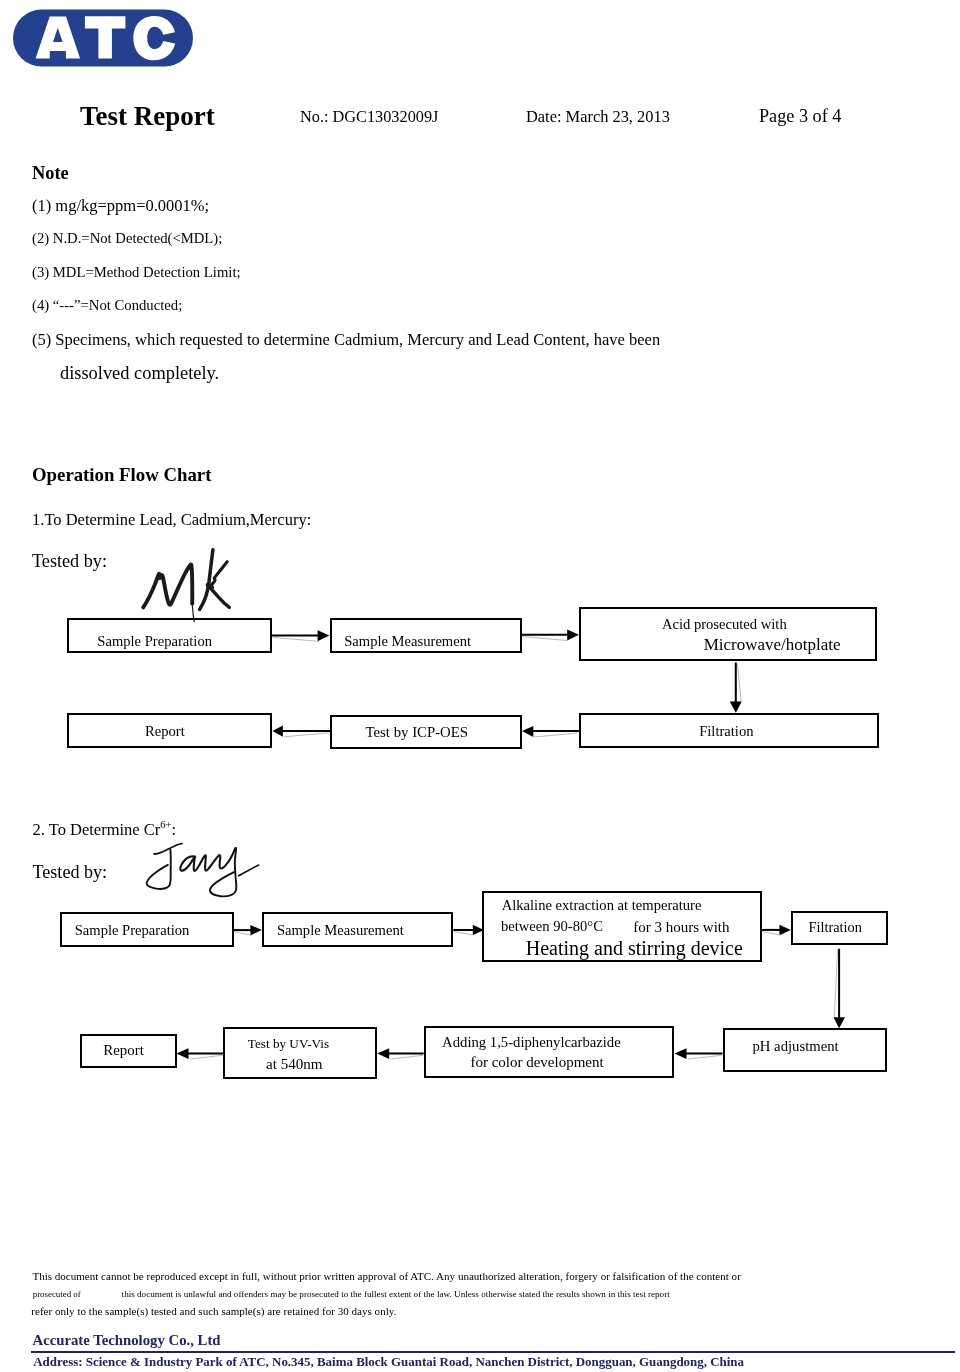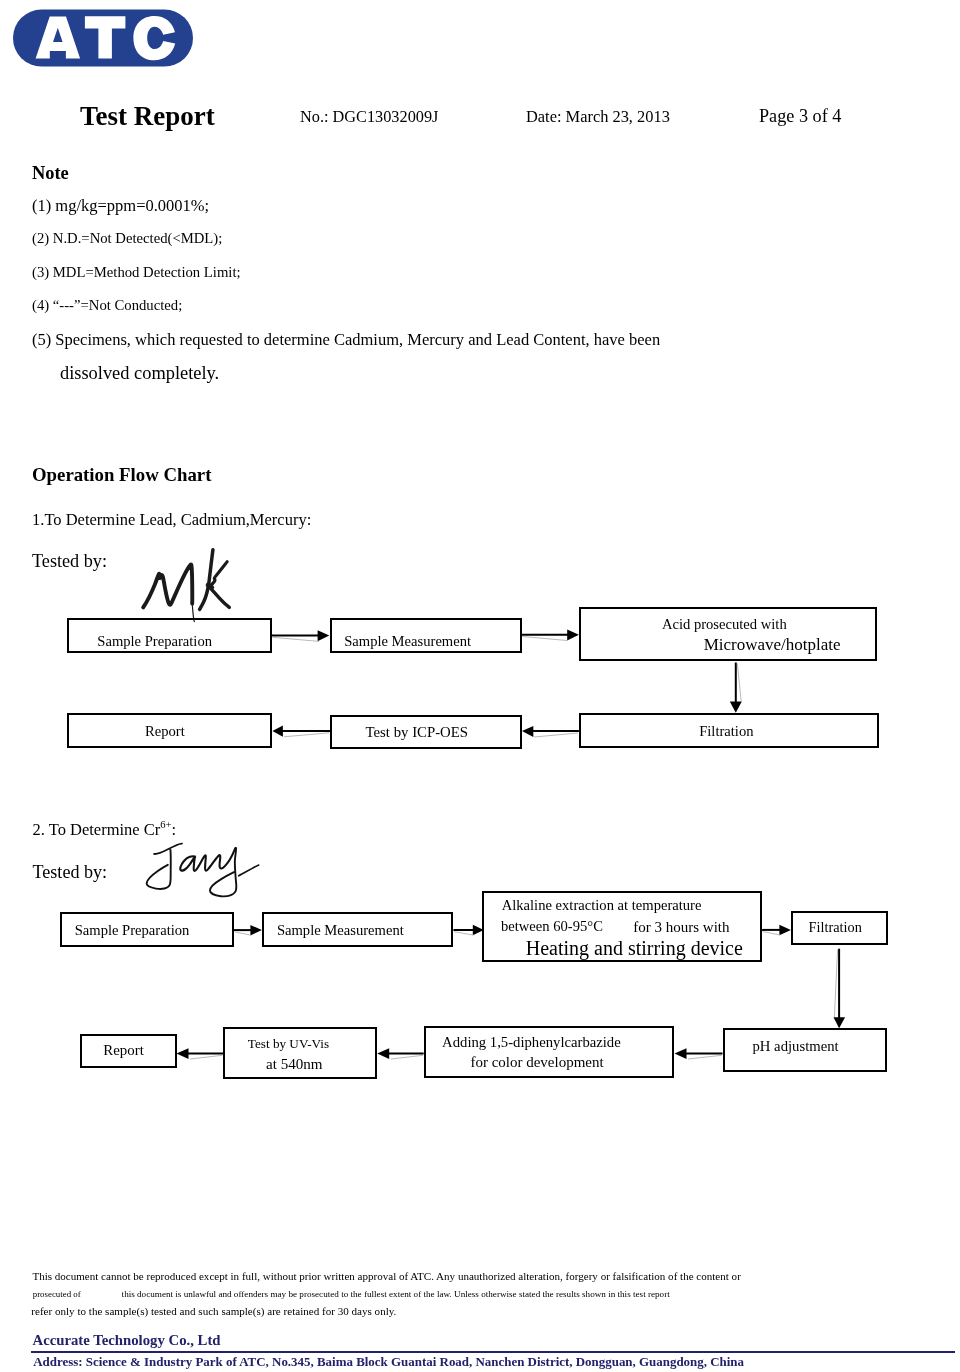--- a/index.html
+++ b/index.html
@@ -97,21 +97,21 @@
 </div>
 
 <div class="box" style="left:60.1px;top:912.1px;width:173.7px;height:35.2px;"></div>
 <span class="btxt" style="left:74.7px;top:921.8px;font-size:14.6px;">Sample Preparation</span>
 
 <div class="box" style="left:261.9px;top:911.9px;width:191.5px;height:34.7px;"></div>
 <span class="btxt" style="left:276.9px;top:921.8px;font-size:14.6px;">Sample Measurement</span>
 
 <div class="box" style="left:482.3px;top:890.7px;width:279.8px;height:71.5px;"></div>
 <span class="btxt" style="left:501.7px;top:897px;font-size:14.6px;">Alkaline extraction at temperature</span>
-<span class="btxt" style="left:501px;top:917.6px;font-size:14.6px;">between 60-95°C</span>
+<span class="btxt" style="left:501px;top:917.6px;font-size:14.6px;">between 90-80°C</span>
 <span class="btxt" style="left:633.3px;top:917.6px;font-size:15px;">for 3 hours with</span>
 <span class="btxt" style="left:525.7px;top:936.3px;font-size:20px;">Heating and stirring device</span>
 
 <div class="box" style="left:790.9px;top:911px;width:97px;height:33.6px;"></div>
 <span class="btxt" style="left:808.6px;top:918.8px;font-size:14.3px;">Filtration</span>
 
 <div class="box" style="left:722.5px;top:1028.4px;width:164.1px;height:43.2px;"></div>
 <span class="btxt" style="left:752.5px;top:1038px;font-size:14.7px;">pH adjustment</span>
 
 <div class="box" style="left:423.7px;top:1026.2px;width:250.8px;height:51.9px;"></div>

